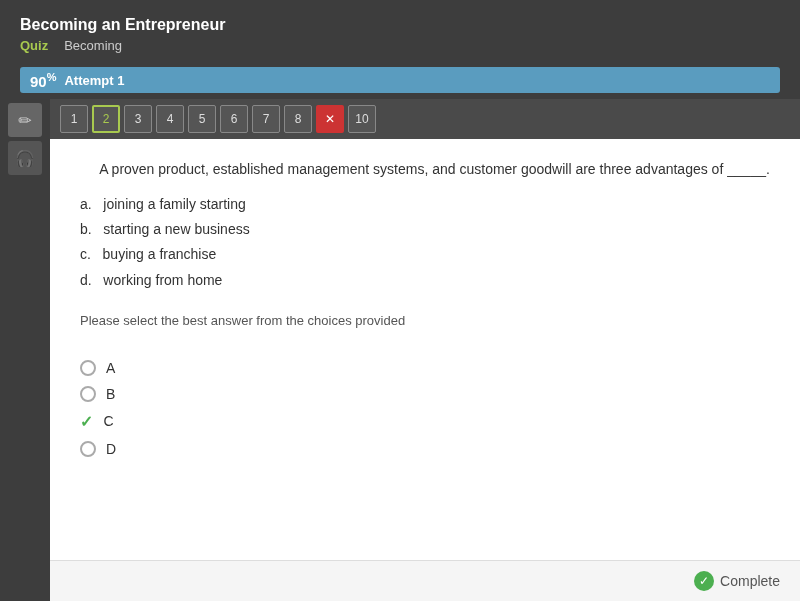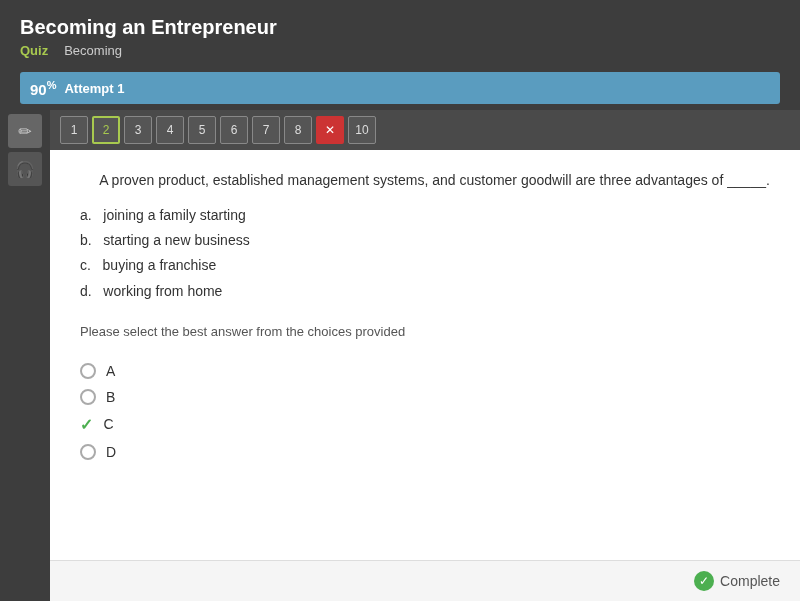--- a/index.html
+++ b/index.html
@@ -19,21 +19,21 @@
       height: 100%;
     }
 
     .header {
       background: #3d3d3d;
       padding: 16px 20px 8px 20px;
     }
 
     .header-title {
       color: #ffffff;
-      font-size: 20px;
+      font-size: 16px;
       font-weight: bold;
       margin-bottom: 4px;
     }
 
     .header-meta {
       display: flex;
       align-items: center;
       gap: 16px;
     }
 
@@ -49,21 +49,21 @@
     }
 
     .progress-bar-container {
       background: #3d3d3d;
       padding: 6px 20px 0 20px;
     }
 
     .progress-bar-outer {
       background: #5a9cbf;
       border-radius: 3px;
-      height: 32px;
+      height: 26px;
       display: flex;
       align-items: center;
       padding-left: 10px;
     }
 
     .progress-bar-text {
       color: #ffffff;
       font-size: 15px;
       font-weight: bold;
     }
@@ -177,21 +177,21 @@
 
     .choices-list li {
       font-size: 14px;
       color: #333;
       line-height: 1.8;
     }
 
     .instruction-text {
       font-size: 13px;
       color: #555;
-      margin-bottom: 20px;
+      margin-bottom: 28px;
     }
 
     .answer-options {
       display: flex;
       flex-direction: column;
       gap: 10px;
       margin-top: 4px;
     }
 
     .answer-option {

